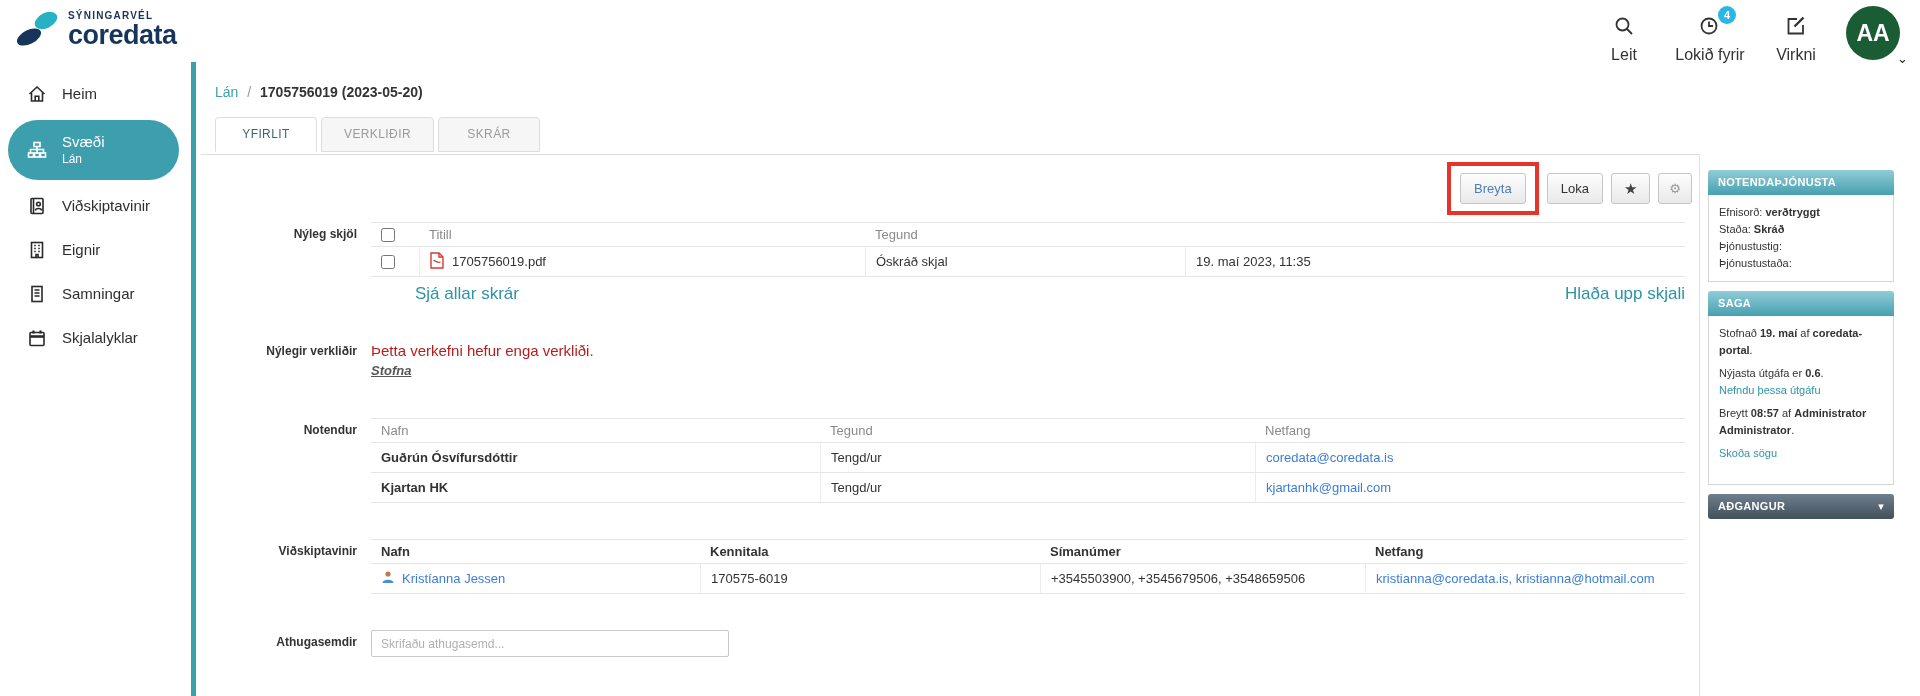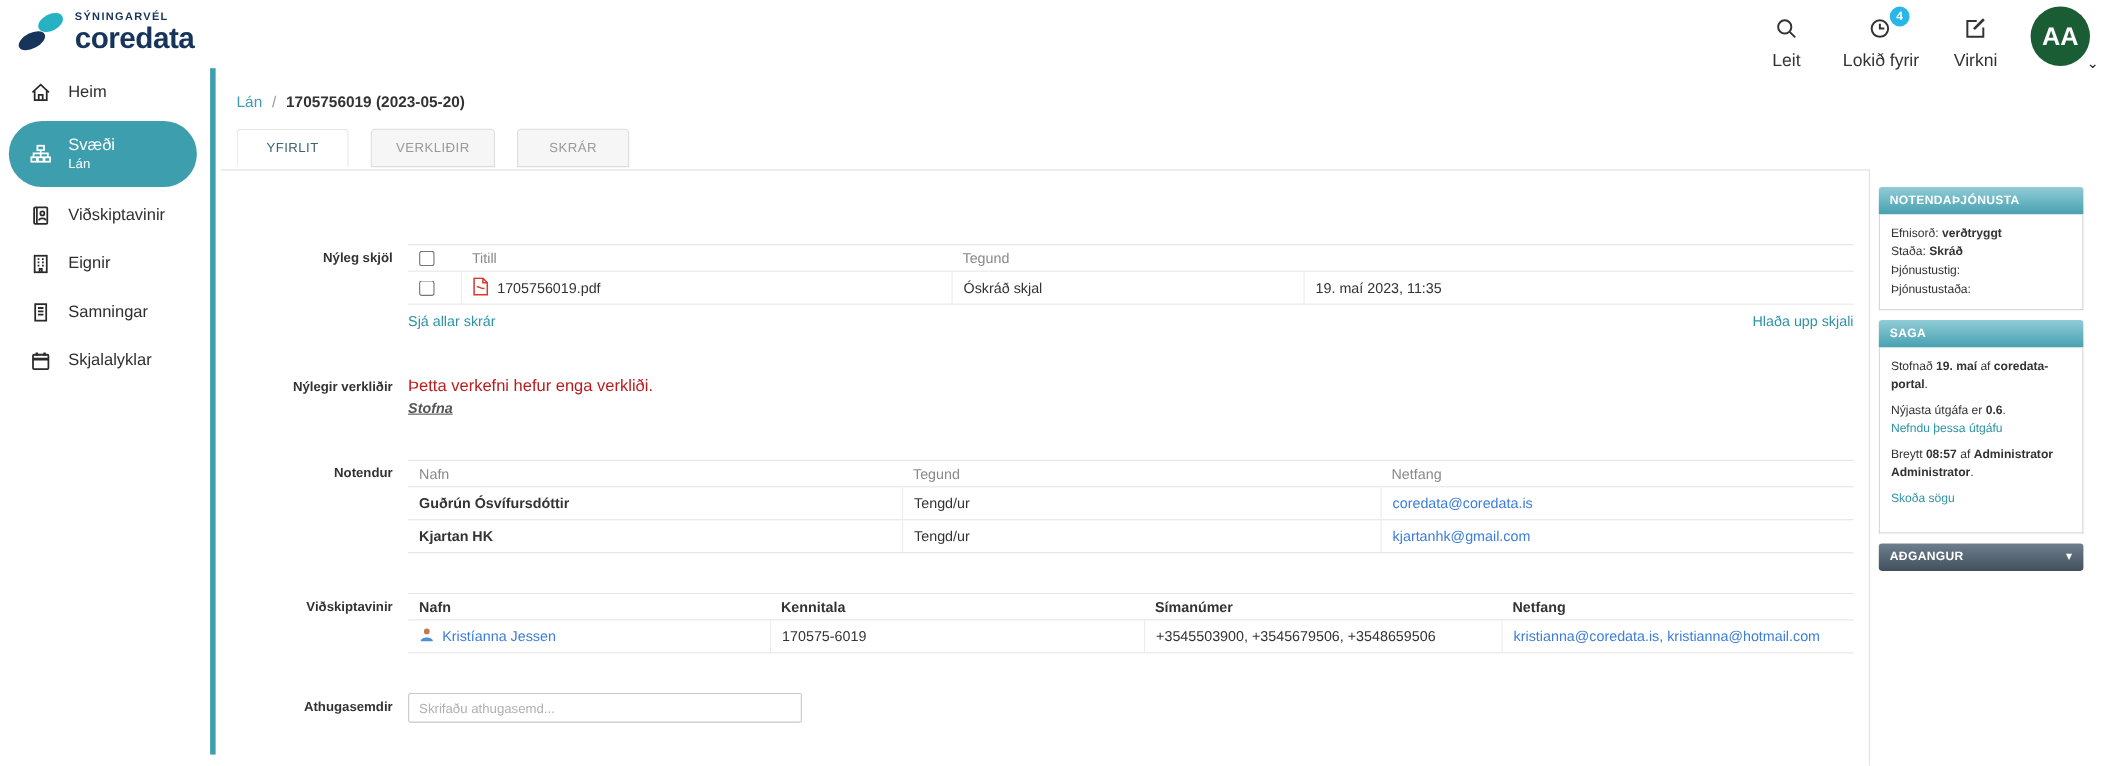--- a/index.html
+++ b/index.html
@@ -24,40 +24,40 @@
   .top-action .lbl { font-size:16px; color:#333; white-space:nowrap; }
   .badge { position:absolute; top:0; left:44px; width:18px; height:18px; border-radius:50%;
            background:#29b6e8; color:#fff; font-size:11px; font-weight:bold;
            display:flex; align-items:center; justify-content:center; }
   .avatar-wrap { position:relative; width:60px; height:56px; cursor:pointer; }
   .avatar { width:54px; height:54px; border-radius:50%; background:#1a5c34; color:#fff;
             font-size:23px; font-weight:bold; display:flex; align-items:center; justify-content:center; }
   .avatar-chevron { position:absolute; right:-2px; bottom:-4px; font-size:13px; color:#222; }
 
   
-  .sidebar { position:absolute; left:0; top:52px; width:196px; height:634px; background:#fff;
+  .sidebar { position:absolute; left:0; top:62px; width:196px; height:634px; background:#fff;
              border-right:5px solid #3d9eae; padding-top:10px; }
   .side-item { display:flex; align-items:center; gap:14px; height:44px; padding-left:26px;
                font-size:15px; color:#2e2e2e; cursor:pointer; }
   .side-item.active { background:#3d9eae; color:#fff; border-radius:30px; height:60px;
                       margin:4px 12px 4px 8px; padding-left:18px; }
   .side-item .ic { width:22px; height:22px; flex:0 0 22px; display:flex; align-items:center; justify-content:center; }
   .side-item svg { stroke:#2a2a2a; fill:none; stroke-width:1.6; }
   .side-item.active svg { stroke:#fff; }
   .side-text { display:flex; flex-direction:column; line-height:1.25; }
   .side-sub { font-size:12px; }
 
   
   .main { position:absolute; left:201px; top:62px; width:1499px; height:634px; background:#fff; }
   .breadcrumb { position:absolute; left:14px; top:22px; font-size:14px; }
   .breadcrumb .parent { color:#3d9eae; cursor:pointer; }
   .breadcrumb .sep { color:#999; margin:0 5px; }
   .breadcrumb .current { color:#333; font-weight:bold; }
 
-  .tabs { position:absolute; left:14px; top:55px; display:flex; gap:20px; }
+  .tabs { position:absolute; left:14px; top:55px; display:flex; gap:4px; }
   .tab { min-width:102px; padding:9px 22px 10px; text-align:center; font-size:12px; letter-spacing:0.4px;
          background:#f6f6f6; color:#9a9a9a; border:1px solid #ddd; border-radius:4px 4px 0 0;
          cursor:pointer; position:relative; }
   .tab.active { background:#fff; color:#3a6573; border-bottom-color:#fff; z-index:3; }
   .hline { position:absolute; left:0; right:0; top:92px; height:1px; background:#ddd; }
   .vsep  { position:absolute; right:0; top:92px; bottom:0; width:1px; background:#e2e2e2; }
 
   
   .toolbar { position:absolute; top:100px; right:8px; display:flex; align-items:center; gap:8px; }
   .hl-red { border:4px solid #e8332a; padding:7px 9px; }
@@ -86,21 +86,21 @@
   .c-doc-date { flex:1; }
   .c-user-name { flex:0 0 449px; font-weight:bold; }
   .tr.head .c-user-name { font-weight:normal; }
   .c-user-type { flex:0 0 435px; }
   .c-user-mail { flex:1; }
   .c-cli-name { flex:0 0 329px; gap:7px; }
   .c-cli-ssn { flex:0 0 340px; }
   .c-cli-phone { flex:0 0 325px; }
   .c-cli-mail { flex:1; }
 
-  .link-teal { color:#2e93a5; cursor:pointer; font-size:13px; }
+  .link-teal { color:#2e93a5; cursor:pointer; font-size:17px;margin-left:44px; }
   .link-blue { color:#3c7dd9; cursor:pointer; }
   .links-row { display:flex; justify-content:space-between; margin-top:7px; }
 
   .empty-text { font-size:15px; color:#b91c1c; }
   .create-link { display:inline-block; margin-top:4px; font-size:13px; font-weight:bold; font-style:italic;
                  color:#555; text-decoration:underline; cursor:pointer; }
 
   .comment-input { width:358px; height:27px; border:1px solid #c8c8c8; border-radius:2px;
                    padding:4px 9px; font-size:12px; font-family:inherit; color:#333; }
   .comment-input::placeholder { color:#b0b0b0; }
@@ -260,20 +260,28 @@
   </div>
 
   <div class="tabs">
     <div class="tab active">YFIRLIT</div>
     <div class="tab">VERKLIÐIR</div>
     <div class="tab">SKRÁR</div>
   </div>
   <div class="hline"></div>
   <div class="vsep"></div>
 
+  <div class="toolbar">
+    <div class="hl-red">
+      <button class="btn btn-breyta">Breyta</button>
+    </div>
+    <button class="btn">Loka</button>
+    <button class="btn btn-star">★</button>
+    <button class="btn btn-gear">⚙</button>
+  </div>
 
   <section class="section" style="top:160px">
     <div class="sec-label">Nýleg skjöl</div>
     <div class="sec-content">
       <div class="tr head">
         <div class="td c-check">
             <input type="checkbox" style="">
           </div>
         <div class="td c-doc-title">Titill</div>
         <div class="td c-doc-type">Tegund</div>

